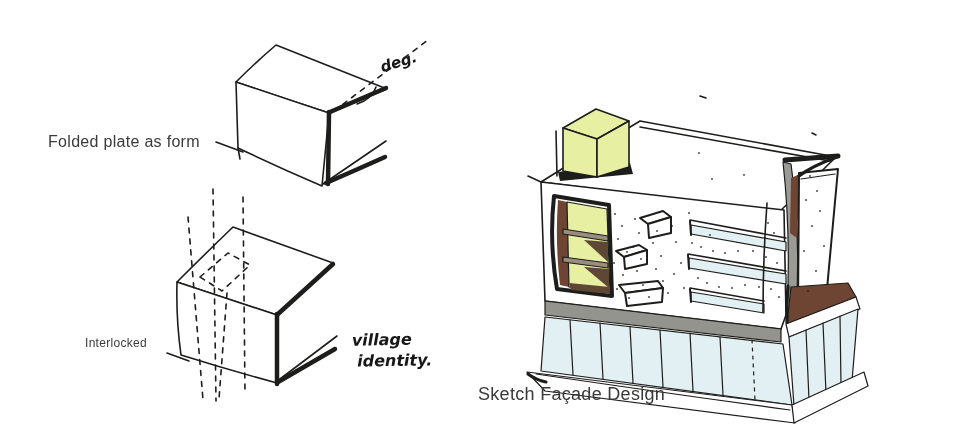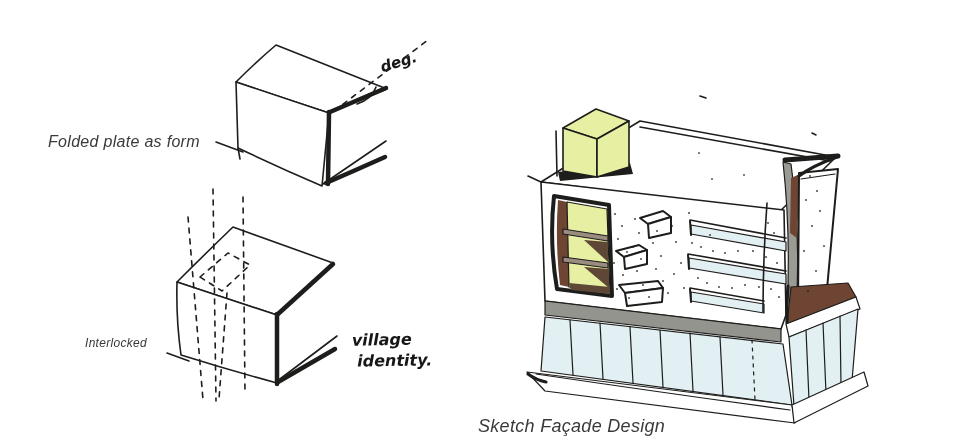--- a/index.html
+++ b/index.html
@@ -20,21 +20,21 @@
   .skT {stroke:var(--c-ink);stroke-width:5;fill:none;stroke-linecap:round;stroke-linejoin:round;}
   
   .fw{fill:#ffffff;} .f-lime{fill:var(--c-lime);} .f-glass{fill:var(--c-glass);}
   .f-brown{fill:var(--c-brown);} .f-dark{fill:var(--c-dark-brown);}
   .f-shelf{fill:var(--c-shelf-gray);} .f-band{fill:var(--c-slab-gray);}
   .f-fold{fill:var(--c-fold-gray);} .f-ink{fill:var(--c-ink);}
   .dash{stroke-dasharray:5 6;} .dash2{stroke-dasharray:3 5;}
   .dot{fill:var(--c-ink);opacity:.75;}
   
   .glabel{position:absolute;font-family:"Liberation Sans","DejaVu Sans",sans-serif;
-    color:var(--c-label-text);letter-spacing:.3px;white-space:nowrap;font-weight:400;font-style:italic;}
+    color:var(--c-label-text);letter-spacing:.3px;white-space:nowrap;font-weight:400;}
   .hand{position:absolute;font-family:"DejaVu Sans","Liberation Sans",sans-serif;
     font-style:italic;color:#171717;white-space:nowrap;}
   .hl{display:block;}
   .hl + .hl{margin-left:5px;}
 </style>
 </head>
 <body>
 
 <div class="canvas">
 
@@ -205,21 +205,21 @@
           <circle class="dot" cx="820" cy="211" r="1.1"></circle>
         <circle class="dot" cx="824" cy="246" r="1.1"></circle>
           <circle class="dot" cx="817" cy="191" r="1.1"></circle>
         <circle class="dot" cx="810" cy="176" r="1.1"></circle>
       </g>
     </g>
   </svg>
 
   <div class="glabel" style="left:48px;top:133px;font-size:16px;">Folded plate as form</div>
   <div class="glabel" style="left:85px;top:336px;font-size:12px;">Interlocked</div>
-  <div class="glabel" style="left:478px;top:416px;font-size:18px;">Sketch Façade Design</div>
+  <div class="glabel" style="left:478px;top:384px;font-size:18px;">Sketch Façade Design</div>
 
   <div class="hand" style="left:380px;top:53px;font-size:15px;font-weight:700;transform:rotate(-17deg);">deg.</div>
   <div class="hand" style="left:352px;top:329px;font-size:16px;line-height:21px;font-weight:700;transform:rotate(-1deg);">
     <span class="hl">village</span>
     <span class="hl">identity.</span>
   </div>
 
 </div>
 
 </body></html>

